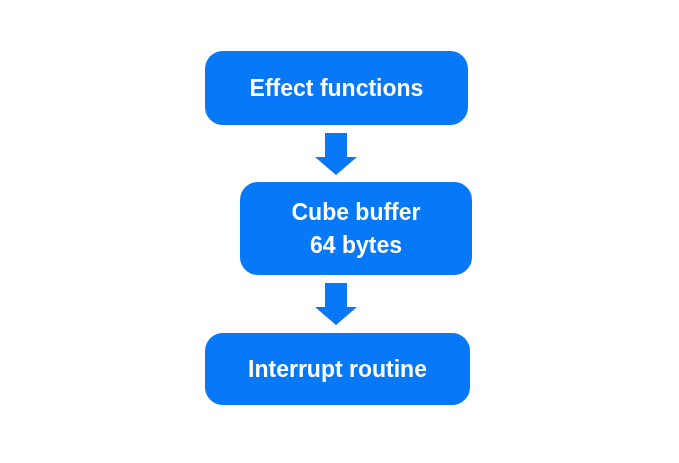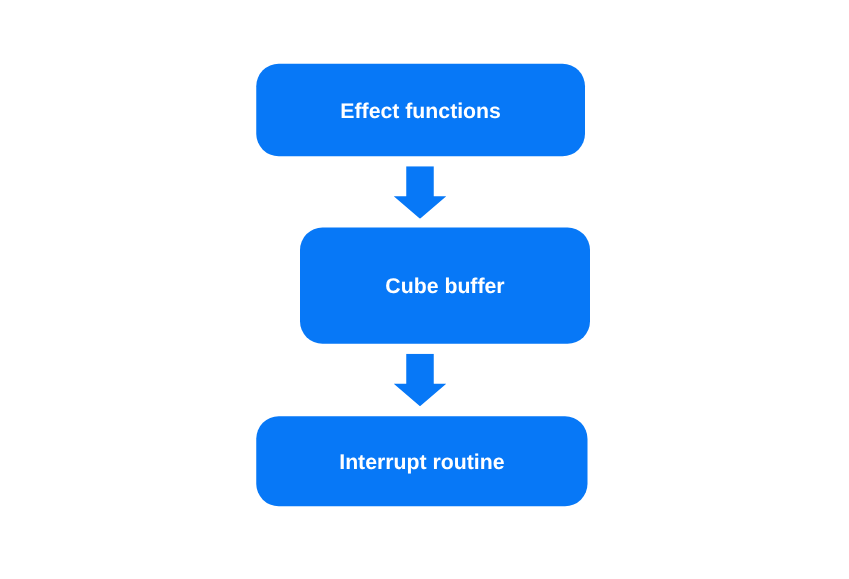--- a/index.html
+++ b/index.html
@@ -18,21 +18,21 @@
   .node {
     position: absolute;
     background: var(--accent, #0778f7);
     color: var(--node-text, #ffffff);
     border-radius: 18px;
     display: flex;
     flex-direction: column;
     align-items: center;
     justify-content: center;
     font-weight: bold;
-    font-size: 17px;
+    font-size: 23px;
     line-height: 33px;
     text-align: center;
     box-sizing: border-box;
   }
   #node-effect-functions {
     left: 205px; top: 51px;
     width: 263px; height: 74px;
   }
   #node-cube-buffer {
     left: 240px; top: 182px;
@@ -59,20 +59,21 @@
   <div class="node" id="node-effect-functions">
     <span>Effect functions</span>
   </div>
 
   <svg class="arrow" id="arrow-1" viewBox="0 0 42 42" xmlns="http://www.w3.org/2000/svg">
     <polygon points="10,0 32,0 32,24 42,24 21,42 0,24 10,24"></polygon>
   </svg>
 
   <div class="node" id="node-cube-buffer">
     <span>Cube buffer</span>
+    <span>64 bytes</span>
   </div>
 
   <svg class="arrow" id="arrow-2" viewBox="0 0 42 42" xmlns="http://www.w3.org/2000/svg">
     <polygon points="10,0 32,0 32,24 42,24 21,42 0,24 10,24"></polygon>
   </svg>
 
   <div class="node" id="node-interrupt-routine">
     <span>Interrupt routine</span>
   </div>
 

